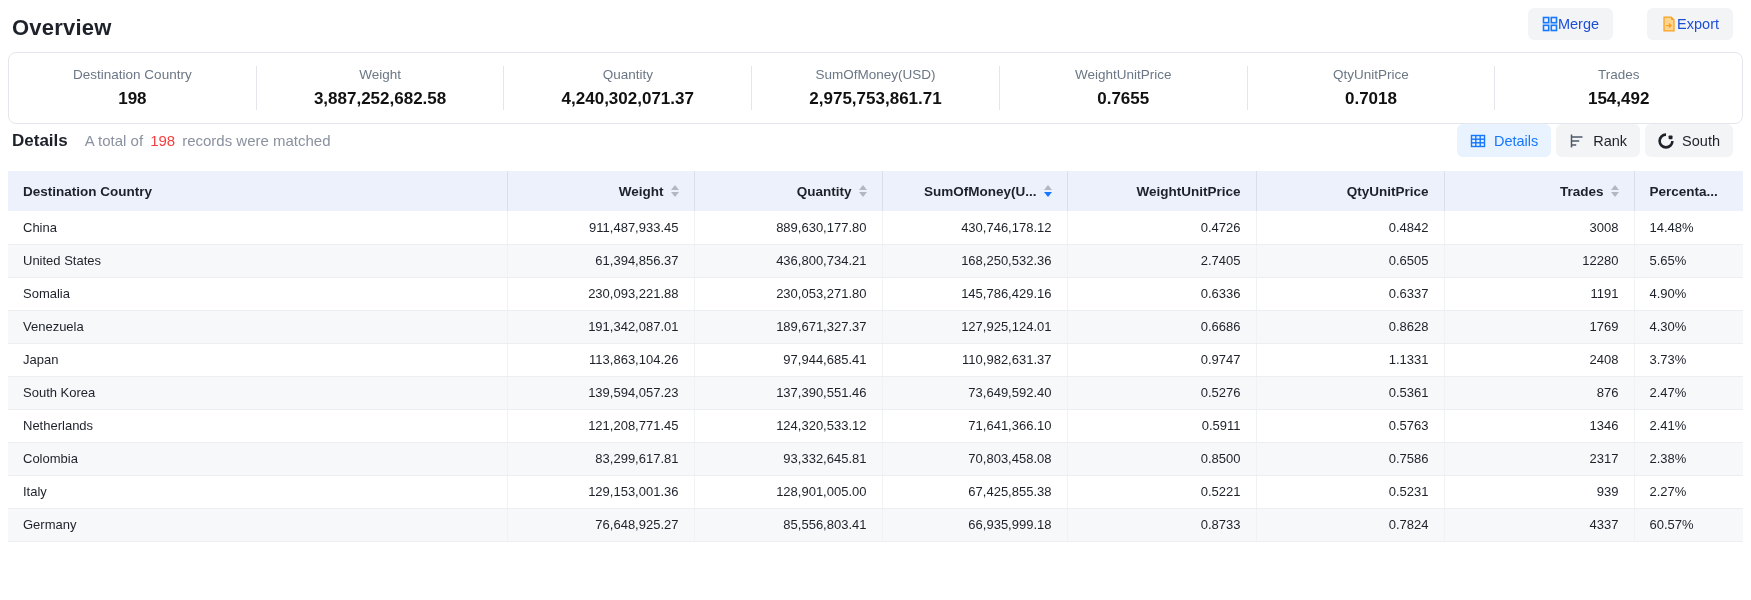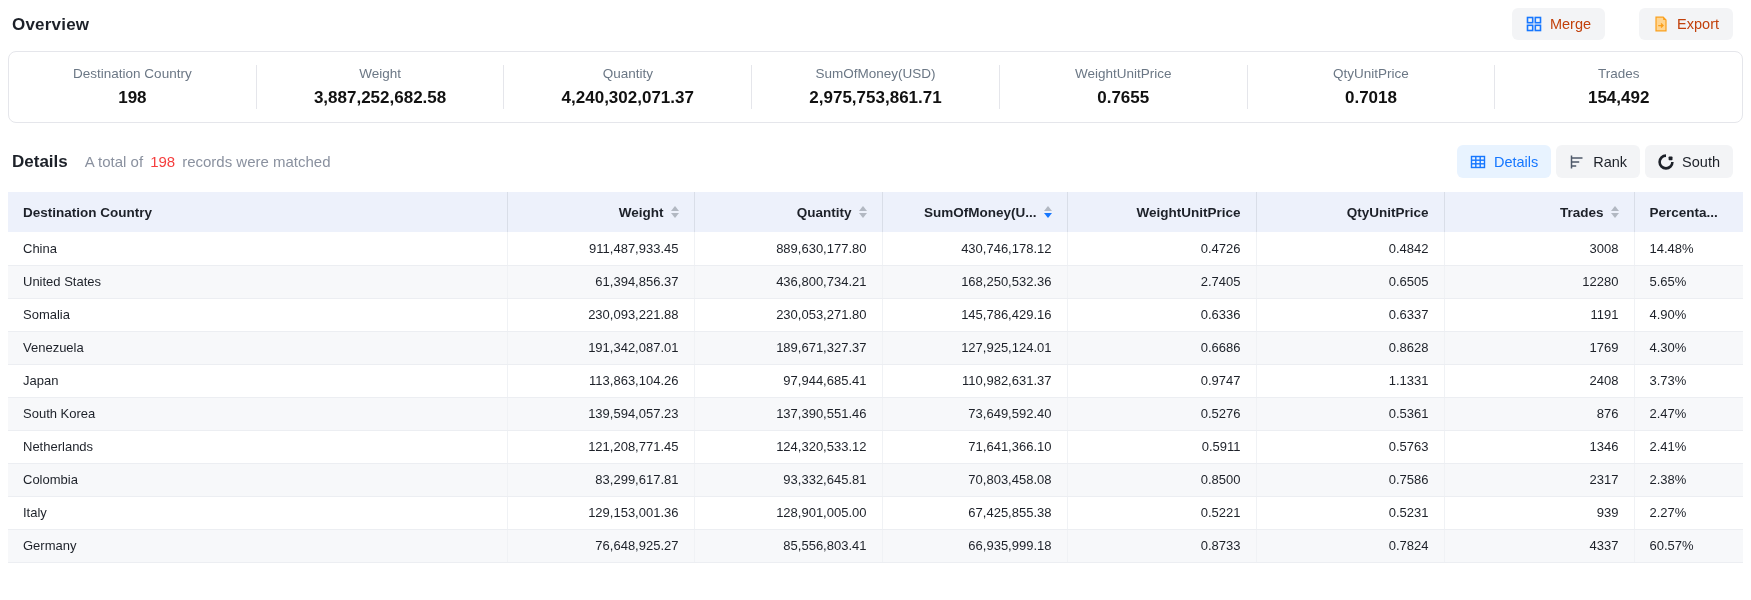--- a/index.html
+++ b/index.html
@@ -1,36 +1,36 @@
 <!DOCTYPE html>
 <html><head>
 <meta charset="utf-8">
 <style>
   * { margin:0; padding:0; box-sizing:border-box; }
   html,body { width:1751px; height:600px; background:#ffffff; overflow:hidden;
     font-family:"Liberation Sans","DejaVu Sans",sans-serif; color:#1d2129; }
 
   
   .topbar { display:flex; justify-content:space-between; align-items:flex-start; padding:8px 18px 0 12px; }
-  .page-title { font-size:17px; font-weight:bold; padding-top:7px; letter-spacing:.2px; }
+  .page-title { font-size:22px; font-weight:bold; padding-top:7px; letter-spacing:.2px; }
   .topbar-actions { display:flex; gap:34px; }
-  .btn { display:inline-flex; align-items:center; gap:8px; height:32px; padding:0 14px;
-    background:#f3f4f6; border:none; border-radius:6px; font-size:14.5px; color:#c2410c;
+  .btn { display:inline-flex; align-items:center; height:32px; padding:0 14px;
+    background:#f3f4f6; border:none; border-radius:6px; font-size:14.5px; color:#1d4ed8;
     cursor:pointer; font-family:inherit; }
 
   
   .stats-card { margin:11px 8px 0; height:72px; border:1px solid #e5e6eb; border-radius:8px;
     display:flex; align-items:center; }
   .stat { flex:1; text-align:center; }
   .stat-label { font-size:13.5px; color:#6b7785; }
   .stat-value { font-size:17px; font-weight:bold; margin-top:7px; color:#111; }
   .stat-divider { width:1px; height:44px; background:#e5e6eb; }
 
   
-  .details-bar { margin-top:22px; padding:0 18px 0 12px; display:flex; justify-content:space-between; align-items:center;gap:24px; }
+  .details-bar { padding:0 18px 0 12px; display:flex; justify-content:space-between; align-items:center;gap:24px; }
   .details-left { display:flex; align-items:baseline; gap:17px; }
   .details-title { font-size:17px; font-weight:bold; }
   .details-summary { font-size:15px; color:#8a919f; }
   .count-red { color:#f53f3f; padding:0 7px; }
   .view-group { display:flex; gap:5px; }
   .view-btn { display:inline-flex; align-items:center; gap:8px; height:33px; padding:0 13px;
     background:#f3f4f6; border:none; border-radius:6px; font-size:14.5px; color:#1d2129;
     cursor:pointer; font-family:inherit; }
   .view-btn.active { background:#e8f3ff; color:#1677ff; }
 

